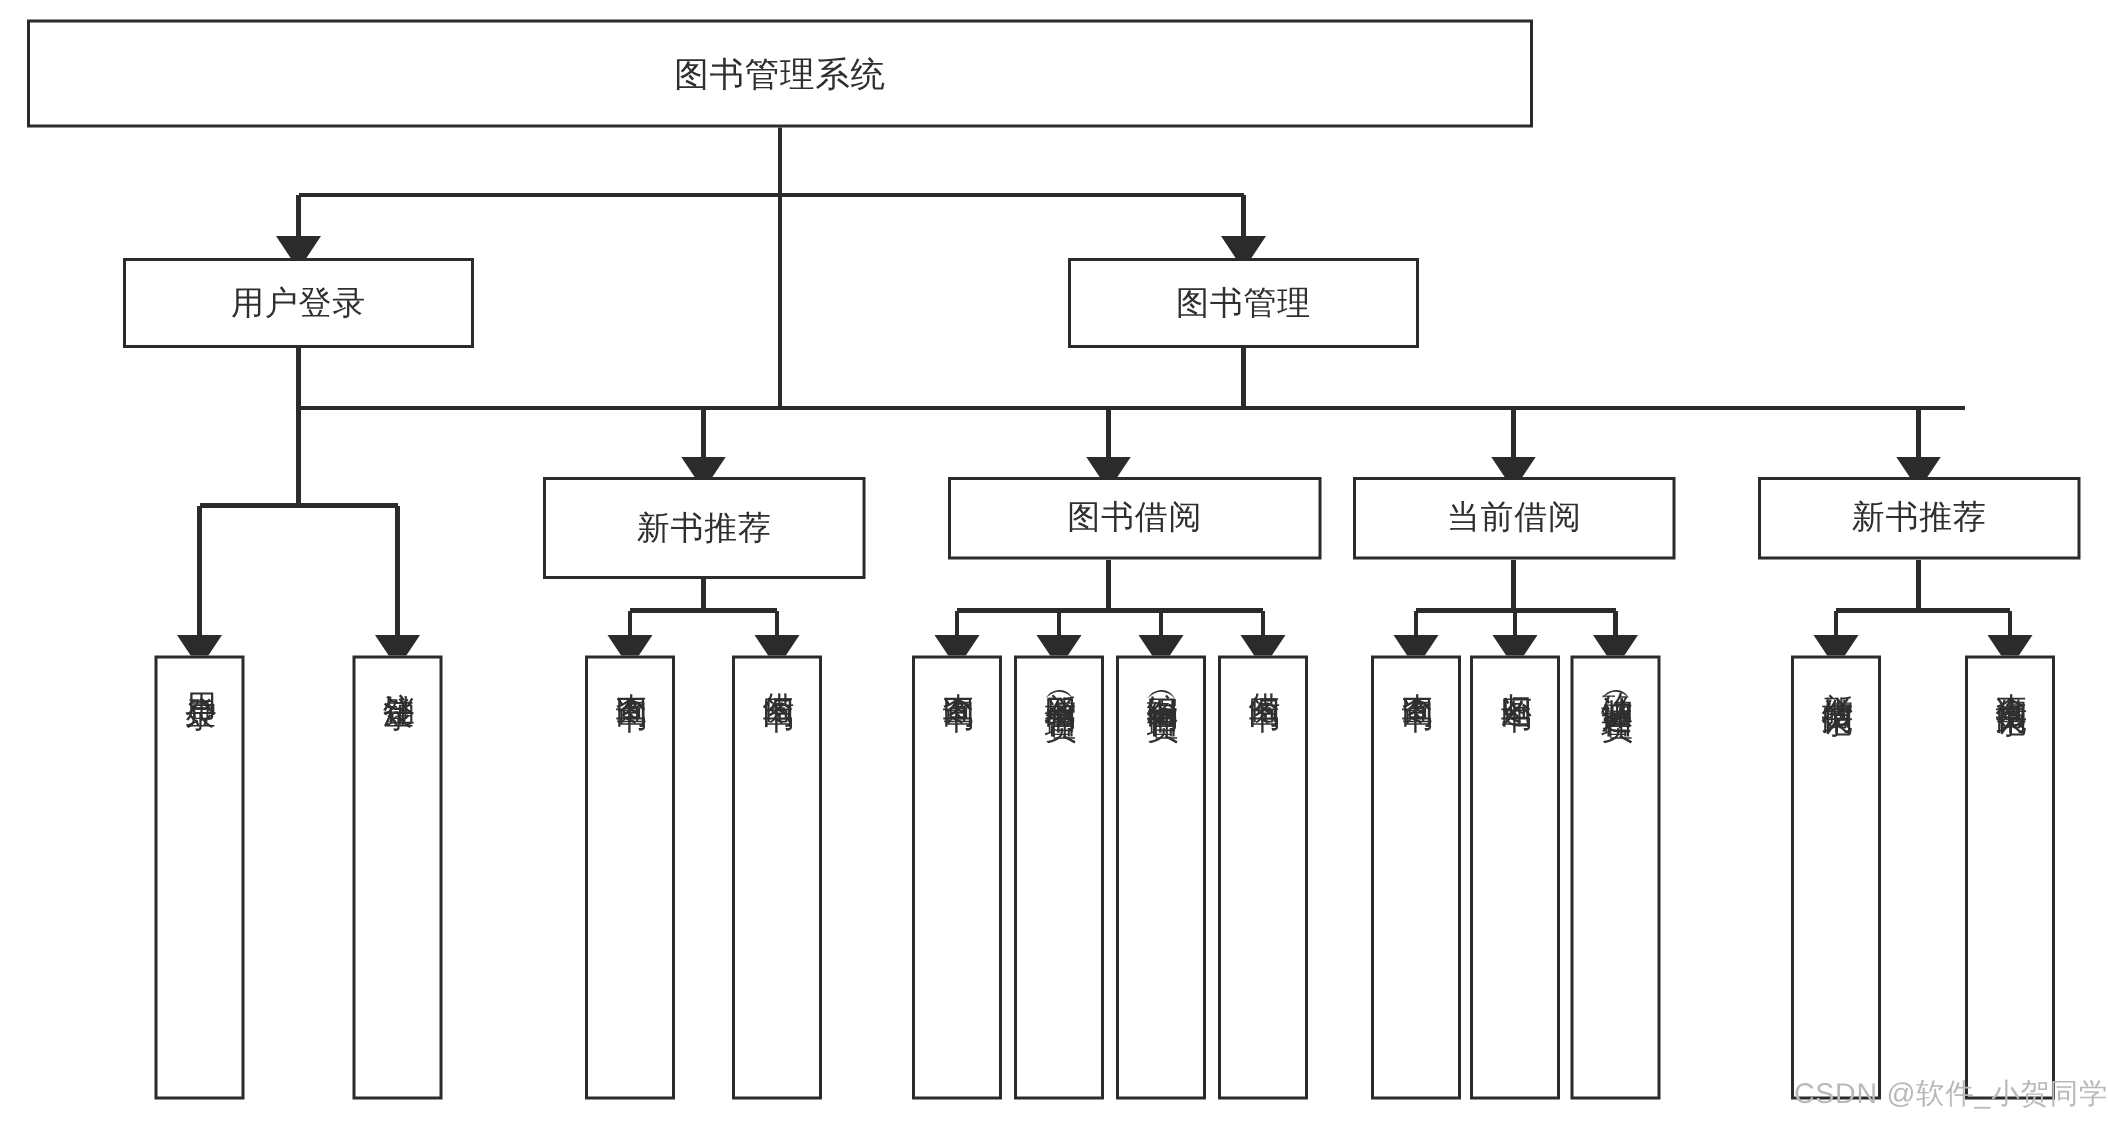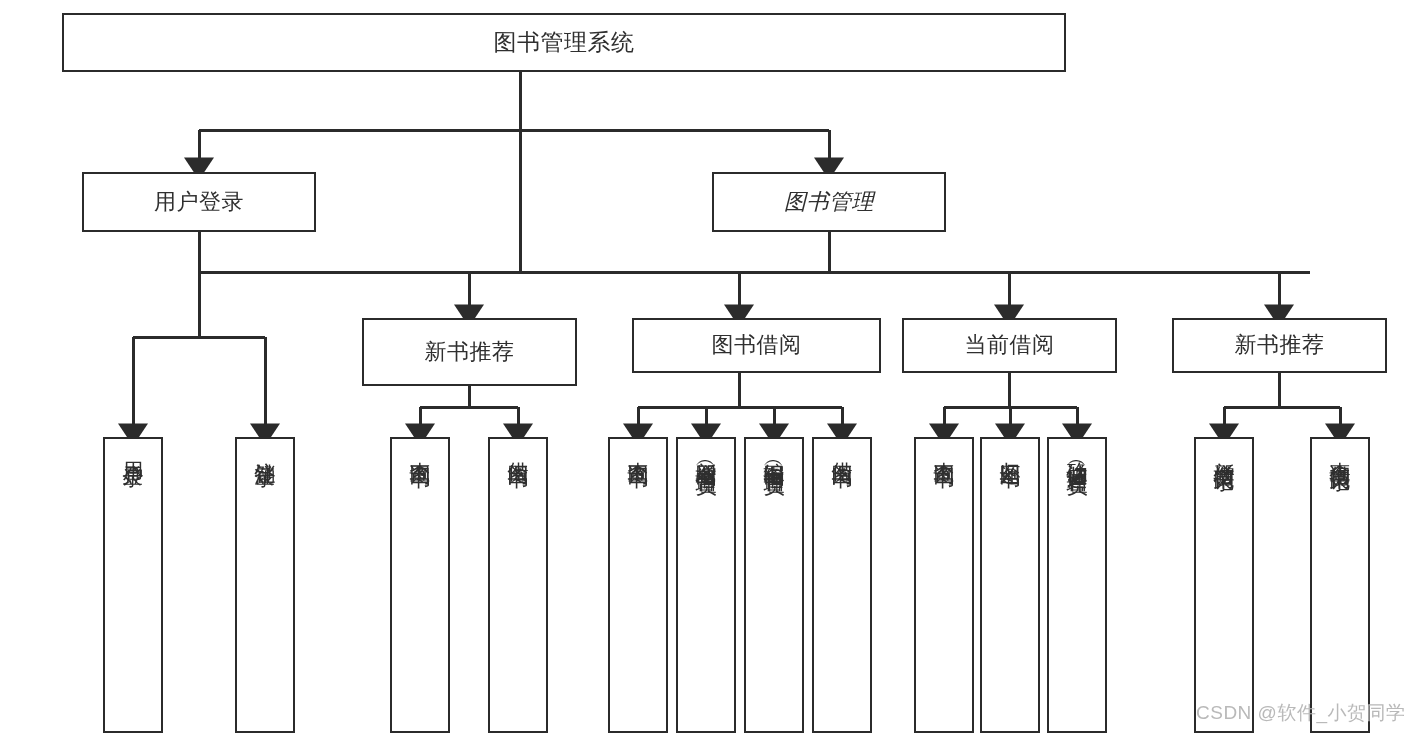--- a/index.html
+++ b/index.html
@@ -129,28 +129,28 @@
       <path d="M1010,407 L1010,430" marker-end="url(#arrow)"></path>
       <path d="M1077,407 L1077,430" marker-end="url(#arrow)"></path>
 
       <path d="M1279,373 L1279,407"></path>
       <path d="M1224,407 L1340,407"></path>
       <path d="M1224,407 L1224,430" marker-end="url(#arrow)"></path>
       <path d="M1340,407 L1340,430" marker-end="url(#arrow)"></path>
     </g>
   </svg>
 
-  <div class="node horiz root" style="left:18px; top:13px; width:1004px; height:59px;margin-left:44px;">
+  <div class="node horiz root" style="left:18px; top:13px; width:1004px; height:72px;">
     <span class="label">图书管理系统</span>
   </div>
 
   <div class="node horiz" style="left:82px; top:172px; width:234px; height:60px;">
     <span class="label">用户登录</span>
   </div>
-  <div class="node horiz" style="left:712px; top:172px; width:234px; height:60px;font-style:italic;">
+  <div class="node horiz" style="left:712px; top:172px; width:234px; height:60px;">
     <span class="label">图书管理</span>
   </div>
 
   <div class="node horiz" style="left:362px; top:318px; width:215px; height:68px;">
     <span class="label">新书推荐</span>
   </div>
   <div class="node horiz" style="left:632px; top:318px; width:249px; height:55px;">
     <span class="label">图书借阅</span>
   </div>
   <div class="node horiz" style="left:902px; top:318px; width:215px; height:55px;">
@@ -197,15 +197,15 @@
     <span class="label">确认归还（管理员）</span>
   </div>
 
   <div class="node vert" style="left:1194px; top:437px; width:60px; height:296px;">
     <span class="label">新增借阅记录</span>
   </div>
   <div class="node vert" style="left:1310px; top:437px; width:60px; height:296px;">
     <span class="label">查询借阅记录</span>
   </div>
 
-  <div class="watermark" style="left:1196px; top:700px;">CSDN @软件_小贺同学</div>
+  <div class="watermark" style="left:1196px; top:716px;">CSDN @软件_小贺同学</div>
 
 </div>
 
 </body></html>

